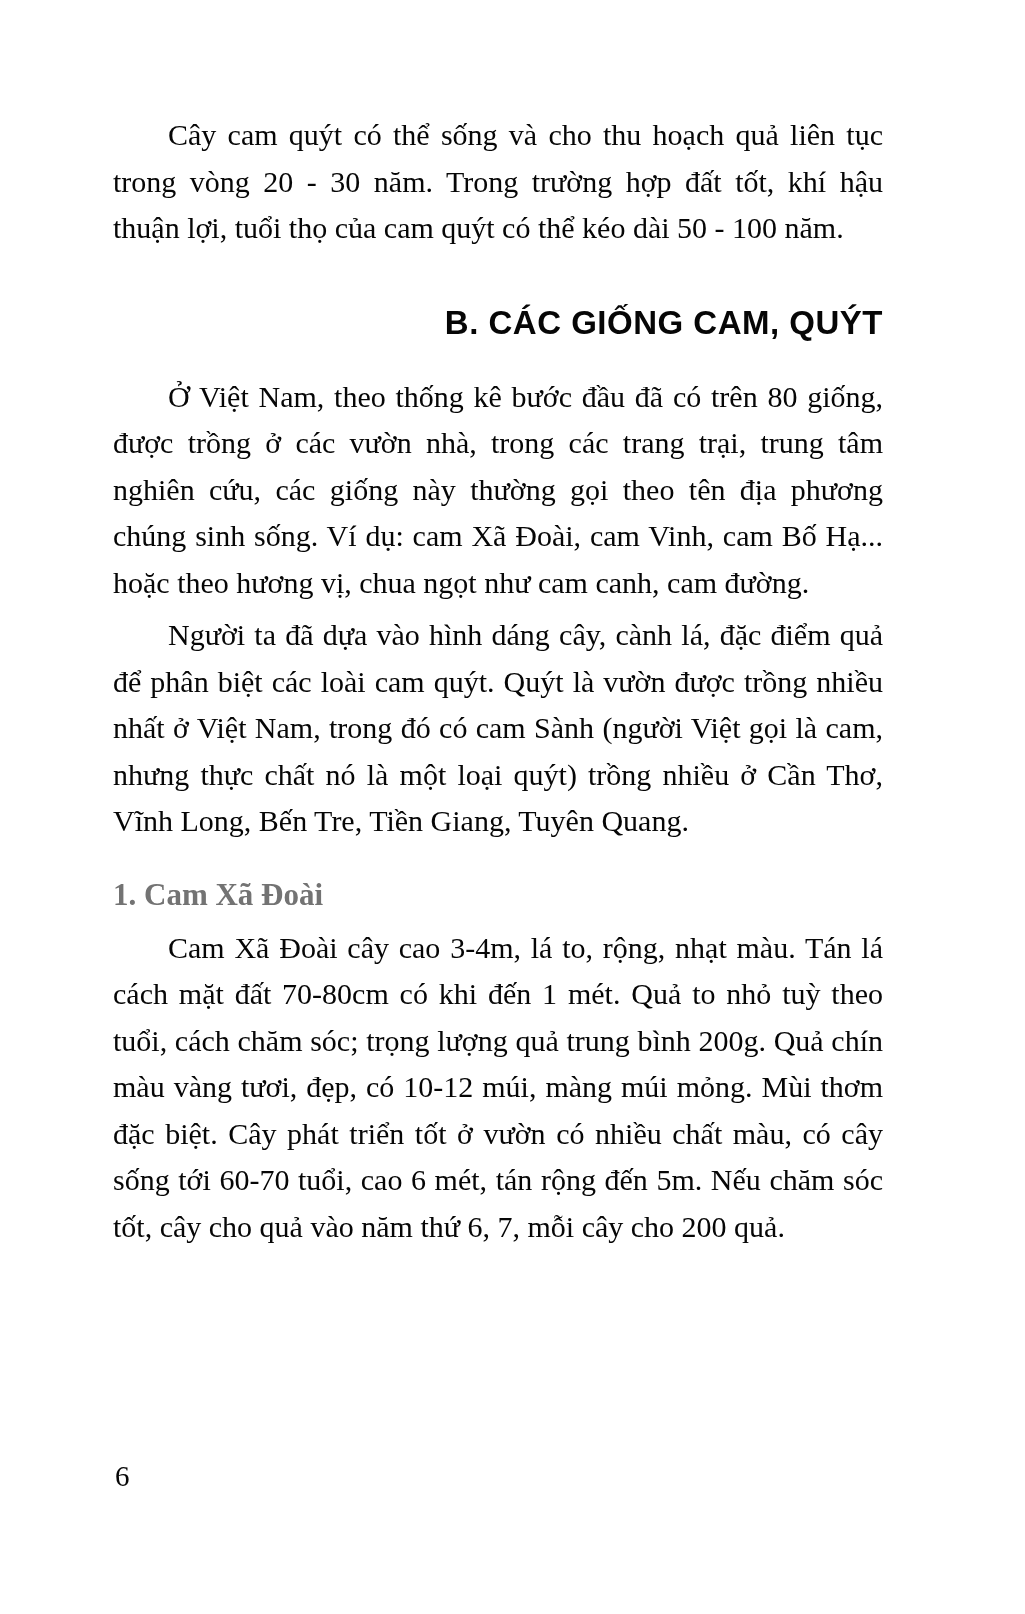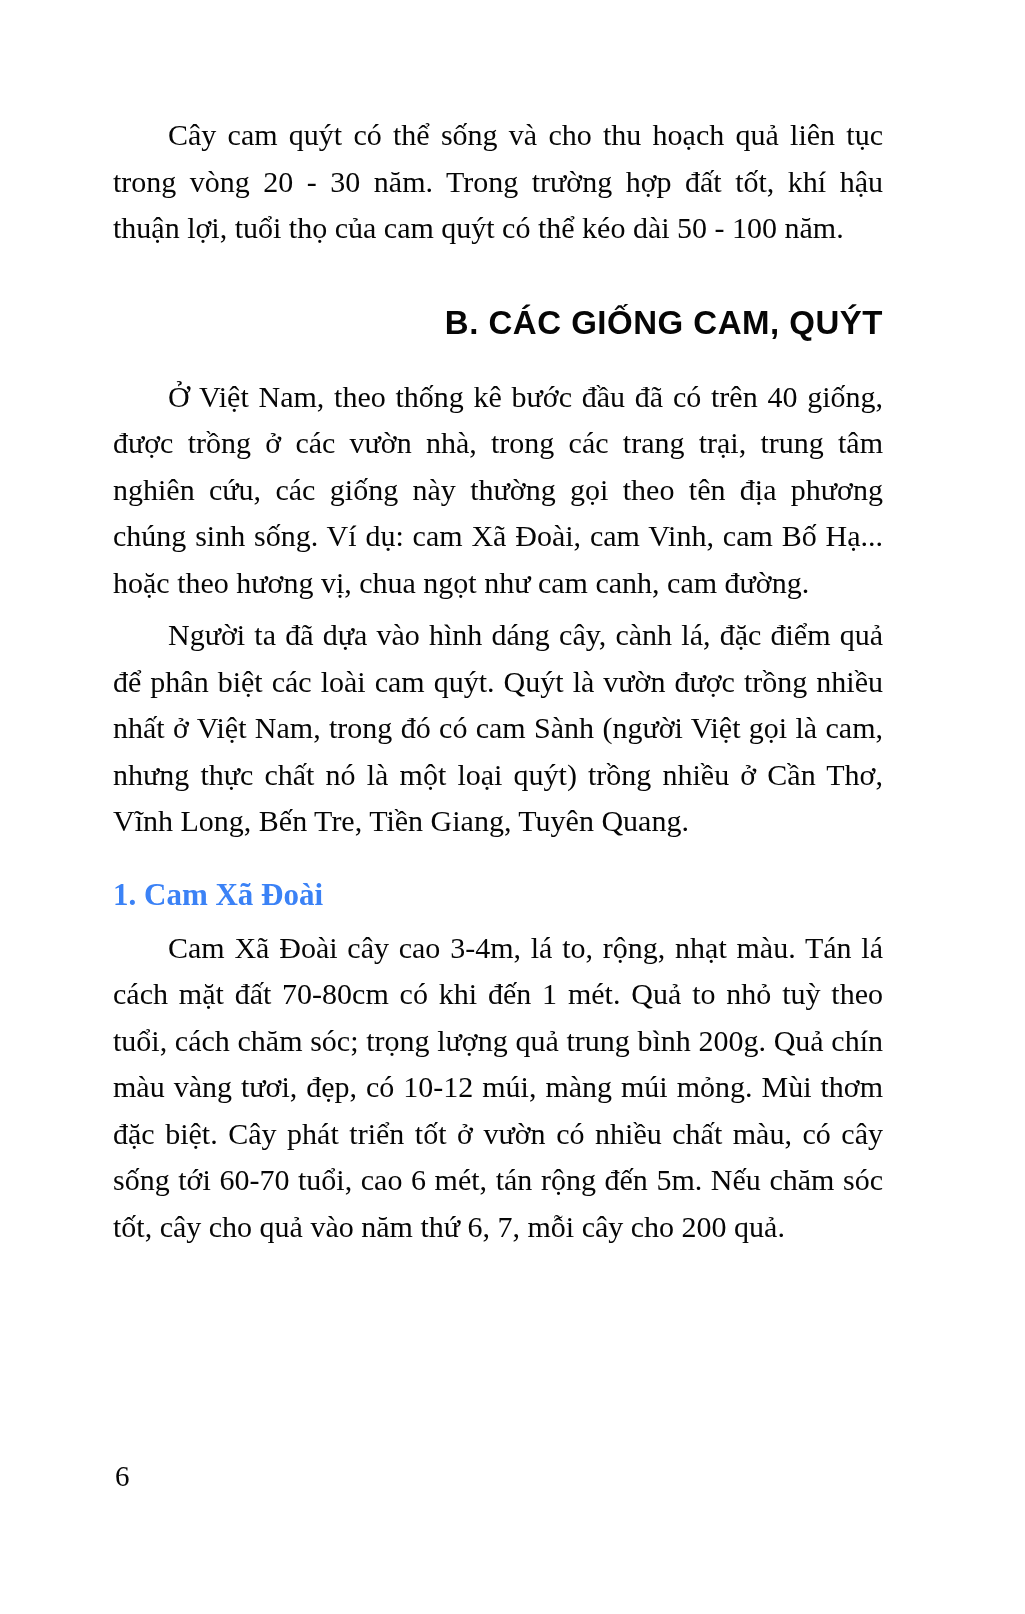--- a/index.html
+++ b/index.html
@@ -37,21 +37,21 @@
     margin-bottom: 32px;
     color: #060606;
   }
   .subsection-heading {
     font-family: "Liberation Serif", "DejaVu Serif", serif;
     font-size: 31px;
     font-weight: bold;
     text-align: left;
     margin-top: 32px;
     margin-bottom: 12px;
-    color: #3b82f6;
+    color: #737373;
   }
   .par-gap { margin-top: 6px; }
   .page-number {
     position: absolute;
     left: 115px;
     top: 1452px;
     font-family: "Liberation Serif", "DejaVu Serif", serif;
     font-size: 29px;
     color: #060606;
   }
@@ -59,21 +59,21 @@
 </head>
 <body>
 
 <div class="page">
   <div class="content">
 
     <p class="body-par">Cây cam quýt có thể sống và cho thu hoạch quả liên tục trong vòng 20 - 30 năm. Trong trường hợp đất tốt, khí hậu thuận lợi, tuổi thọ của cam quýt có thể kéo dài 50 - 100 năm.</p>
 
     <h1 class="section-heading">B. CÁC GIỐNG CAM, QUÝT</h1>
 
-    <p class="body-par">Ở Việt Nam, theo thống kê bước đầu đã có trên 40 giống, được trồng ở các vườn nhà, trong các trang trại, trung tâm nghiên cứu, các giống này thường gọi theo tên địa phương chúng sinh sống. Ví dụ: cam Xã Đoài, cam Vinh, cam Bố Hạ... hoặc theo hương vị, chua ngọt như cam canh, cam đường.</p>
+    <p class="body-par">Ở Việt Nam, theo thống kê bước đầu đã có trên 80 giống, được trồng ở các vườn nhà, trong các trang trại, trung tâm nghiên cứu, các giống này thường gọi theo tên địa phương chúng sinh sống. Ví dụ: cam Xã Đoài, cam Vinh, cam Bố Hạ... hoặc theo hương vị, chua ngọt như cam canh, cam đường.</p>
 
     <p class="body-par par-gap">Người ta đã dựa vào hình dáng cây, cành lá, đặc điểm quả để phân biệt các loài cam quýt. Quýt là vườn được trồng nhiều nhất ở Việt Nam, trong đó có cam Sành (người Việt gọi là cam, nhưng thực chất nó là một loại quýt) trồng nhiều ở Cần Thơ, Vĩnh Long, Bến Tre, Tiền Giang, Tuyên Quang.</p>
 
     <h2 class="subsection-heading">1. Cam Xã Đoài</h2>
 
     <p class="body-par">Cam Xã Đoài cây cao 3-4m, lá to, rộng, nhạt màu. Tán lá cách mặt đất 70-80cm có khi đến 1 mét. Quả to nhỏ tuỳ theo tuổi, cách chăm sóc; trọng lượng quả trung bình 200g. Quả chín màu vàng tươi, đẹp, có 10-12 múi, màng múi mỏng. Mùi thơm đặc biệt. Cây phát triển tốt ở vườn có nhiều chất màu, có cây sống tới 60-70 tuổi, cao 6 mét, tán rộng đến 5m. Nếu chăm sóc tốt, cây cho quả vào năm thứ 6, 7, mỗi cây cho 200 quả.</p>
 
 
   </div>
 

